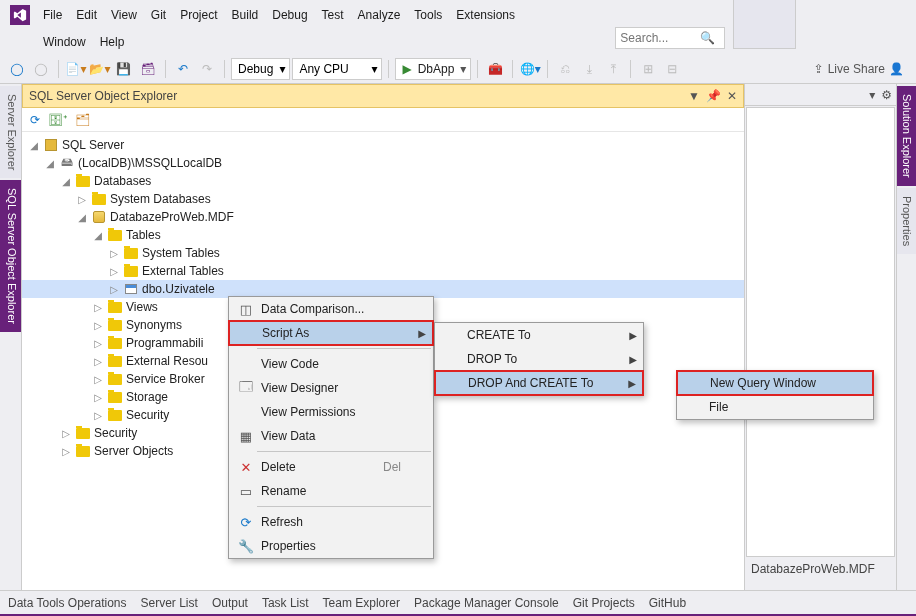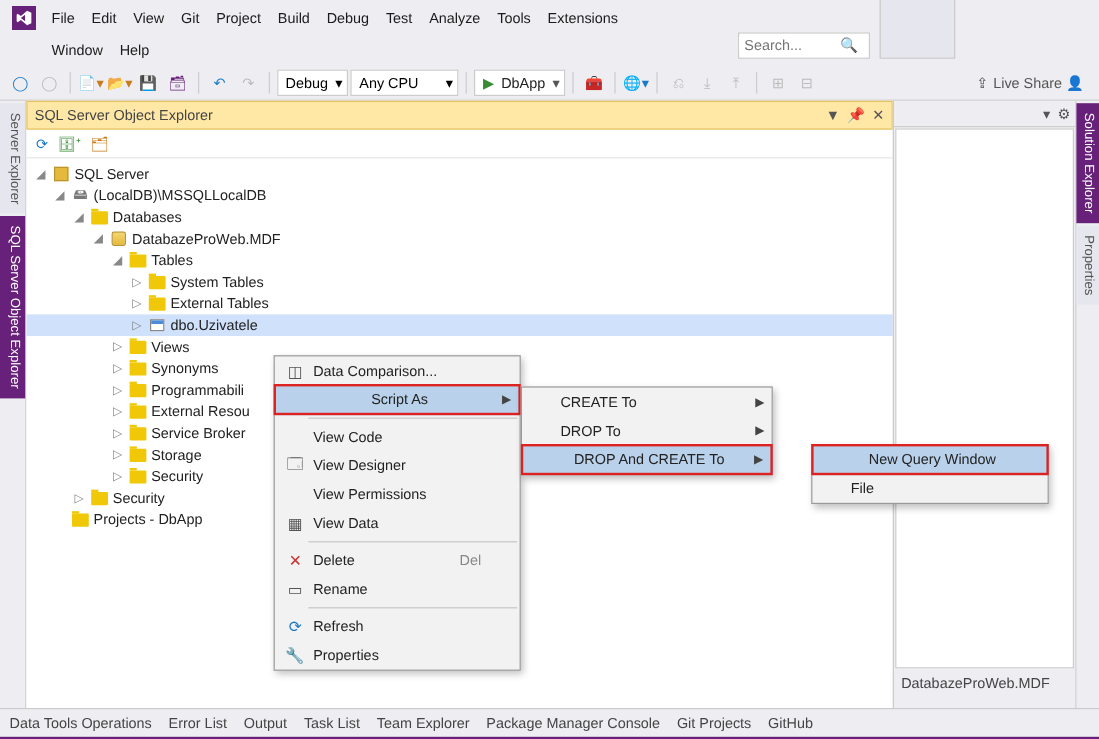--- a/index.html
+++ b/index.html
@@ -47,21 +47,21 @@
 .srv-ico { width:12px;height:12px;background:#e5b93c;border:1px solid #b89530;}
 .tbl-ico { width:12px;height:10px;background:#fff;border:1px solid #888;position:relative;}
 .tbl-ico::before{content:"";position:absolute;top:0;left:0;right:0;height:3px;background:#4a8dd9;}
 .ctx { position:absolute; background:#f2f2f2; border:1px solid #9a9a9a; box-shadow:2px 3px 6px rgba(0,0,0,0.25); z-index:10;}
 .ctx-row { display:flex; align-items:center; height:24px; padding:0 28px 0 6px; cursor:default; position:relative; color:#222;}
 .ctx-row .ci { width:22px; text-align:center; color:#555; font-size:13px;}
 .ctx-row .lbl { padding-left:4px; white-space:nowrap;}
 .ctx-row .sh { margin-left:auto; color:#888; padding-right:4px;}
 .ctx-row .arr { position:absolute; right:6px; color:#444; font-size:10px;}
 .ctx-row.hover { background:#b9d1ea; border:1px solid #7aa7d6; margin:-1px; height:26px;}
-.ctx-row.redbox { border:2px solid #d22; margin:-1px;justify-content:center; }
+.ctx-row.redbox { border:2px solid #d22; margin:-1px; }
 .ctx-sep { height:1px; background:#c6c6c6; margin:3px 2px 3px 28px;}
 .bottom-tabs { height:24px; background:#eeeef2; display:flex; align-items:center; padding:0 8px; gap:14px; color:#444; border-top:1px solid #ccc; font-size:12px;}
 .statusbar { height:24px; background:#68217a; color:#fff; display:flex; align-items:center; padding:0 10px; font-size:12px;}
 </style>
 </head>
 <body>
 
 <div class="titlebar">
   <div class="vs-logo">
     <svg width="14" height="14" viewBox="0 0 16 16">
@@ -183,20 +183,28 @@
       <div class="row">
           <span class="spacer" style="width:38px"></span>
           <span class="chev exp"></span>
           <span class="ico">
             <span class="folder"></span>
           </span>
           <span>Databases</span>
         </div>
       <div class="row">
           <span class="spacer" style="width:54px"></span>
+          <span class="chev col"></span>
+          <span class="ico">
+            <span class="folder"></span>
+          </span>
+          <span>System Databases</span>
+        </div>
+      <div class="row">
+          <span class="spacer" style="width:54px"></span>
           <span class="chev exp"></span>
           <span class="ico">
             <span class="db-ico"></span>
           </span>
           <span>DatabazeProWeb.MDF</span>
         </div>
       <div class="row">
           <span class="spacer" style="width:70px"></span>
           <span class="chev exp"></span>
           <span class="ico">
@@ -286,26 +294,26 @@
         </div>
       <div class="row">
           <span class="spacer" style="width:38px"></span>
           <span class="chev col"></span>
           <span class="ico">
             <span class="folder"></span>
           </span>
           <span>Security</span>
         </div>
       <div class="row">
-          <span class="spacer" style="width:22px"></span>
-          <span class="spacer" style="width:12px"></span>
-          <span class="ico">
-            <span class="folder"></span>
-          </span>
-          <span>Projects - DbApp</span>
+          <span class="spacer" style="width:38px"></span>
+          <span class="chev col"></span>
+          <span class="ico">
+            <span class="folder"></span>
+          </span>
+          <span>Server Objects</span>
         </div>
     </div>
   </div>
 
   <div class="right-panel">
     <div class="right-toolbar">
       <span>▾</span>
       <span>⚙</span>
     </div>
     <div class="right-white"></div>
@@ -390,21 +398,21 @@
       <span class="lbl">New Query Window</span>
     </div>
   <div class="ctx-row">
       <span class="ci"></span>
       <span class="lbl">File</span>
     </div>
 </div>
 
 <div class="bottom-tabs" id="bottom-tabs">
     <div>Data Tools Operations</div>
-    <div>Error List</div>
+    <div>Server List</div>
     <div>Output</div>
     <div>Task List</div>
     <div>Team Explorer</div>
     <div>Package Manager Console</div>
     <div>Git Projects</div>
     <div>GitHub</div>
   </div>
 
 <div class="statusbar">
   

